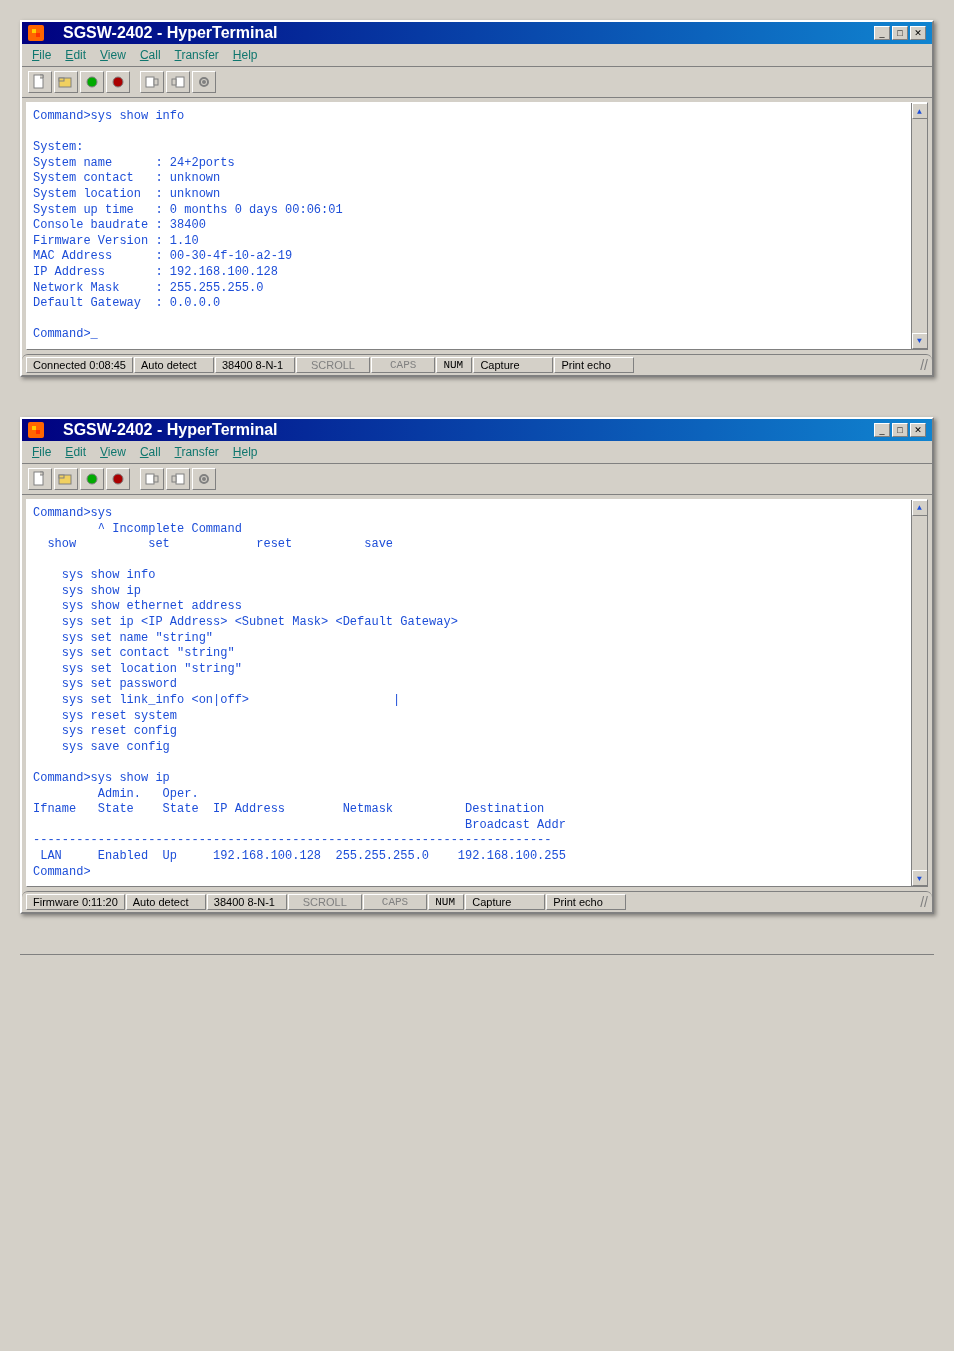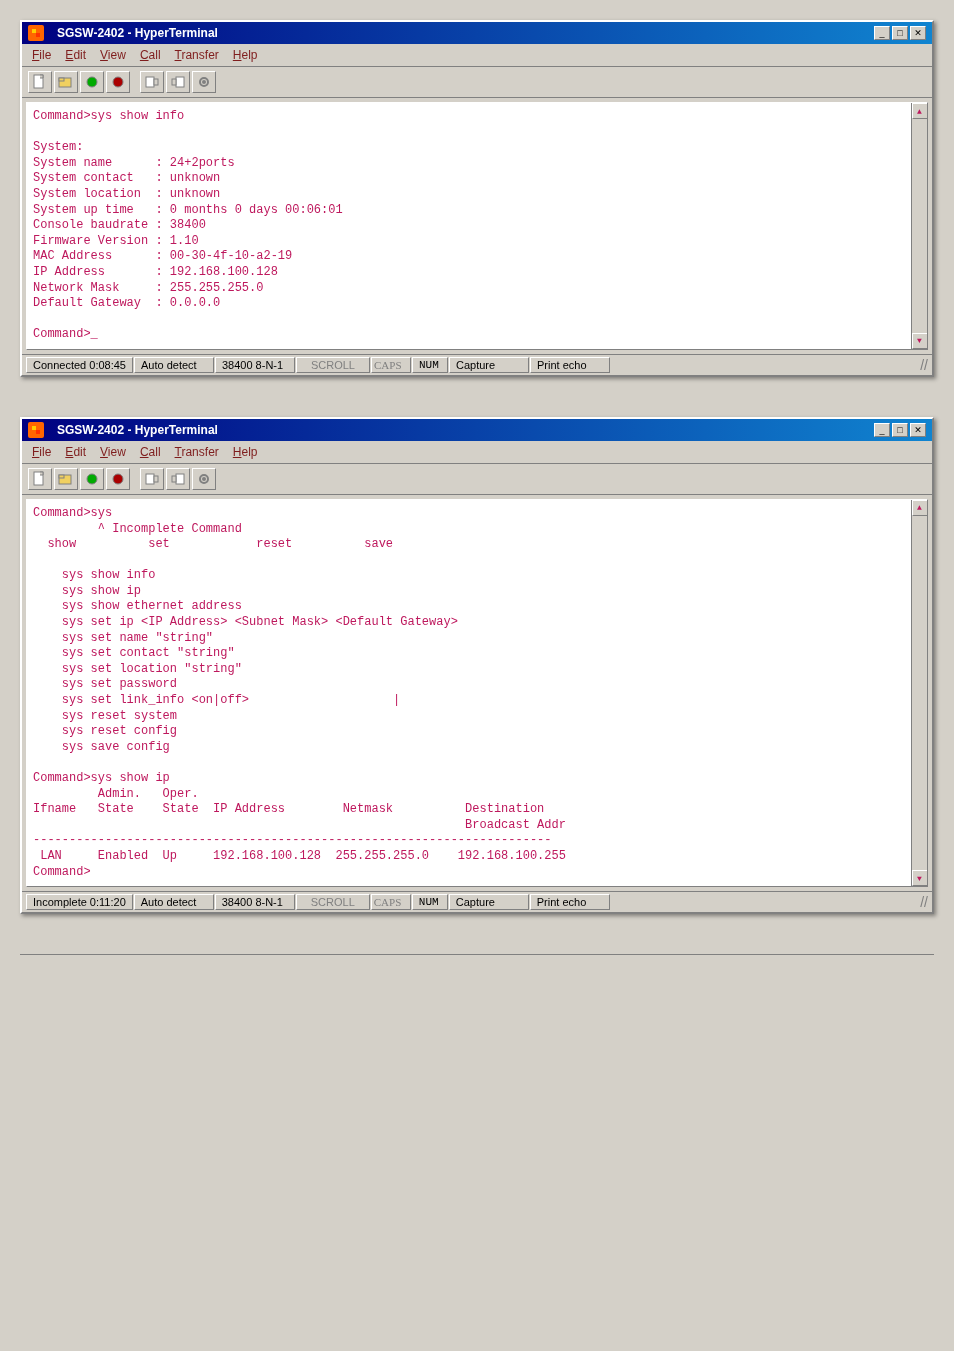--- a/index.html
+++ b/index.html
@@ -26,22 +26,22 @@
       padding: 3px 6px;
       display: flex;
       align-items: center;
       justify-content: space-between;
       height: 22px;
     }
 
     .title-bar-left {
       display: flex;
       align-items: center;
-      gap: 13px;
-      font-size: 12px;
+      gap: 19px;
+      font-size: 16px;
       font-weight: bold;
       text-align: right;
     }
 
     .title-icon {
       width: 16px;
       height: 16px;
       background: #ff6600;
       border-radius: 2px;
       display: flex;
@@ -76,21 +76,21 @@
       padding: 2px 4px;
       display: flex;
       gap: 2px;
       border-bottom: 1px solid #808080;
     }
 
     .menu-item {
       font-size: 12px;
       padding: 2px 6px;
       cursor: pointer;
-      color: #7f1d1d;
+      color: #0f766e;
     }
 
     .toolbar {
       background: #d4d0c8;
       padding: 4px 6px;
       display: flex;
       gap: 2px;
       border-bottom: 1px solid #808080;
     }
 
@@ -111,21 +111,21 @@
     .toolbar-separator {
       width: 6px;
     }
 
     .terminal-area {
       background: white;
       margin: 4px;
       padding: 6px;
       font-family: 'Courier New', Courier, monospace;
       font-size: 12px;
-      color: #be185d;
+      color: #1d4ed8;
       min-height: 220px;
       border: 1px solid #808080;
       border-top-color: #ffffff;
       border-left-color: #ffffff;
       overflow: hidden;
       position: relative;
     }
 
     .terminal-content {
       white-space: pre;
@@ -165,40 +165,41 @@
       width: 100%;
     }
 
     .status-bar {
       background: #d4d0c8;
       padding: 2px 4px;
       display: flex;
       gap: 1px;
       border-top: 1px solid #808080;
       font-size: 11px;
+      border-radius: 6px;
     }
 
     .status-item {
       border: 1px solid #808080;
       border-top-color: #ffffff;
       border-left-color: #ffffff;
       padding: 1px 6px;
       min-width: 80px;
       font-family: Arial, sans-serif;
       font-size: 11px;
     }
 
     .status-item-caps {
       border: 1px solid #808080;
       border-top-color: #ffffff;
       border-left-color: #ffffff;
-      padding: 1px 2px;
+      padding: 1px 18px;
       min-width: 40px;
       color: #808080;
-      font-family: Liberation Serif, serif;
+      font-family: Liberation Mono, monospace;
       font-size: 11px;
     }
 
     .status-item-num {
       border: 1px solid #808080;
       border-top-color: #ffffff;
       border-left-color: #ffffff;
       padding: 1px 6px;
       min-width: 36px;
       font-family: Liberation Mono, monospace;
@@ -447,21 +448,21 @@
 Command&gt;</div>
       <div class="scrollbar-right">
         <div class="scroll-arrow">▲</div>
         <div class="scroll-track"></div>
         <div class="scroll-arrow">▼</div>
       </div>
     </div>
   </div>
 
   <div class="status-bar">
-    <div class="status-item">Incomplete 0:11:20</div>
+    <div class="status-item">Firmware 0:11:20</div>
     <div class="status-item">Auto detect</div>
     <div class="status-item">38400 8-N-1</div>
     <div class="status-item-scroll">SCROLL</div>
     <div class="status-item-caps">CAPS</div>
     <div class="status-item-num">NUM</div>
     <div class="status-item">Capture</div>
     <div class="status-item">Print echo</div>
     <div class="status-resize">//</div>
   </div>
 </div>

